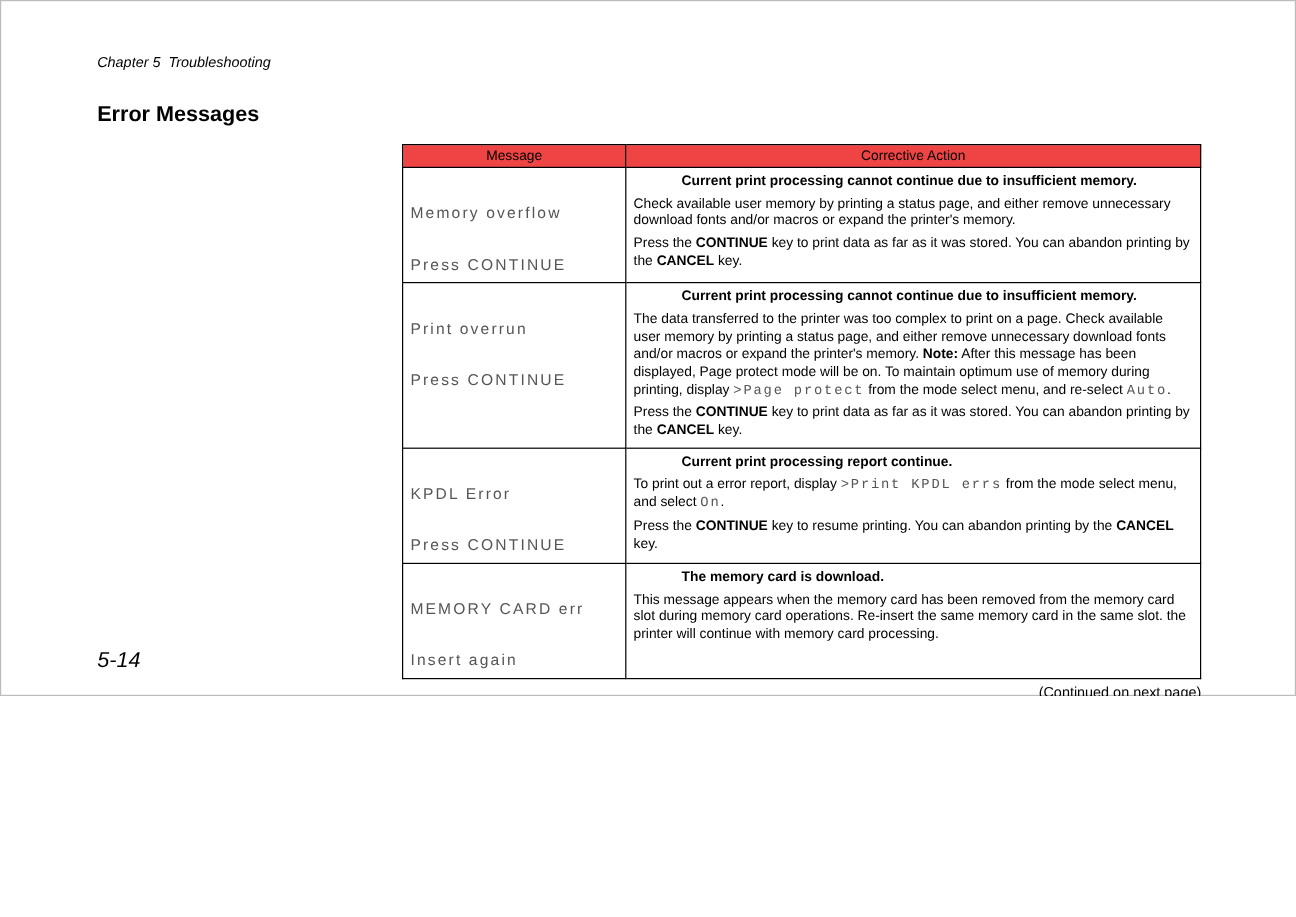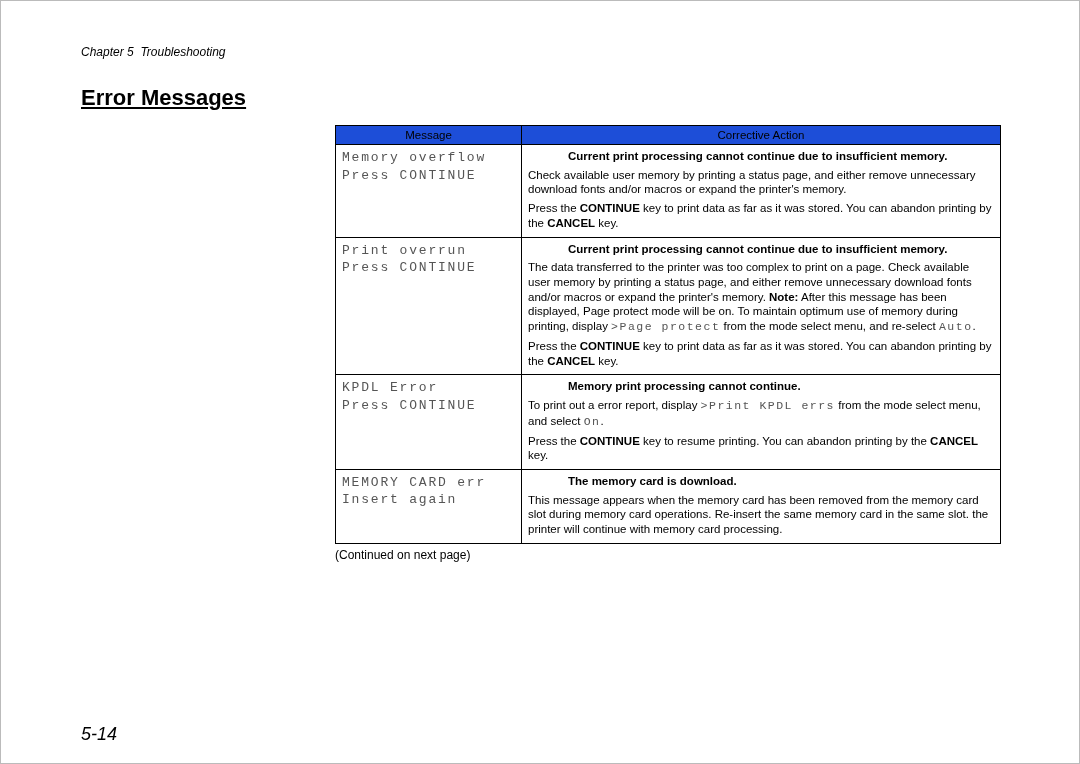--- a/index.html
+++ b/index.html
@@ -5,83 +5,84 @@
   html, body {
     margin: 0;
     padding: 0;
     background: #ffffff;
     font-family: Arial, Helvetica, sans-serif;
     font-size: 12px;
     color: #000;
   }
   .page {
     width: 1080px;
-    height: 764px;
+    height: 580px;
     box-sizing: border-box;
     padding: 44px 80px 30px 80px;
     position: relative;
     border: 1px solid #bbb;
   }
   .running-header {
     font-style: italic;
     font-size: 12px;
     margin-bottom: 26px;
   }
   h1.title {
-    font-size: 22px;
+    font-size: 18px;
     font-weight: bold;
     margin: 0 0 14px 0;
-    text-decoration: underline;
   }
   .table-wrap {
     margin-left: 254px;   
     width: 666px;
   }
   table.err {
     border-collapse: collapse;
     width: 100%;
     table-layout: fixed;
     font-size: 11.5px;
   }
   table.err th, table.err td {
     border: 1px solid #000;
     vertical-align: top;
     padding: 4px 6px 6px 6px;
     text-align: left;
   }
   table.err th {
-    background: #1d4ed8;
+    background: #ef4444;
     font-weight: normal;
     text-align: center;
     font-size: 11.5px;
     padding: 3px 4px;
   }
   col.cmsg { width: 186px; }
   col.cact { width: auto; }
   .lcd {
-    font-family: Liberation Mono, monospace;
+    font-family: Liberation Sans, sans-serif;
     font-size: 13px;
     letter-spacing: 1.8px;
     white-space: pre;
     line-height: 1.35;
     color: #555;
+    margin-top: 25px;
   }
   .inline-lcd {
     font-family: "Courier New", Courier, monospace;
     letter-spacing: 1.5px;
     color: #555;
     text-align: center;
   }
   .action p {
     margin: 0 0 4px 0;
     line-height: 1.28;
   }
   .action p:last-child { margin-bottom: 0; }
   .action .summary { font-weight: bold; margin-left: 40px; }
   .continued {
+    text-align: right;
     margin-top: 4px;
     font-size: 12px;
   }
   .page-number {
     position: absolute;
     bottom: 18px;
     left: 80px;
     font-style: italic;
     font-size: 18px;
   }
@@ -140,21 +141,21 @@
             </p>
           </td>
         </tr>
 
         <tr>
           <td>
             <div class="lcd">KPDL Error</div>
             <div class="lcd">Press CONTINUE</div>
           </td>
           <td class="action">
-            <p class="summary">Memory print processing cannot continue.</p>
+            <p class="summary">Current print processing report continue.</p>
             <p>
               <span>To print out a error report, display </span><span class="inline-lcd">&gt;Print KPDL errs</span><span> from the mode select menu, and select </span><span class="inline-lcd">On</span><span>.</span>
             </p>
             <p>
               <span>Press the </span><b>CONTINUE</b><span> key to resume printing. You can abandon printing by the </span><b>CANCEL</b><span> key.</span>
             </p>
           </td>
         </tr>
 
         <tr>

